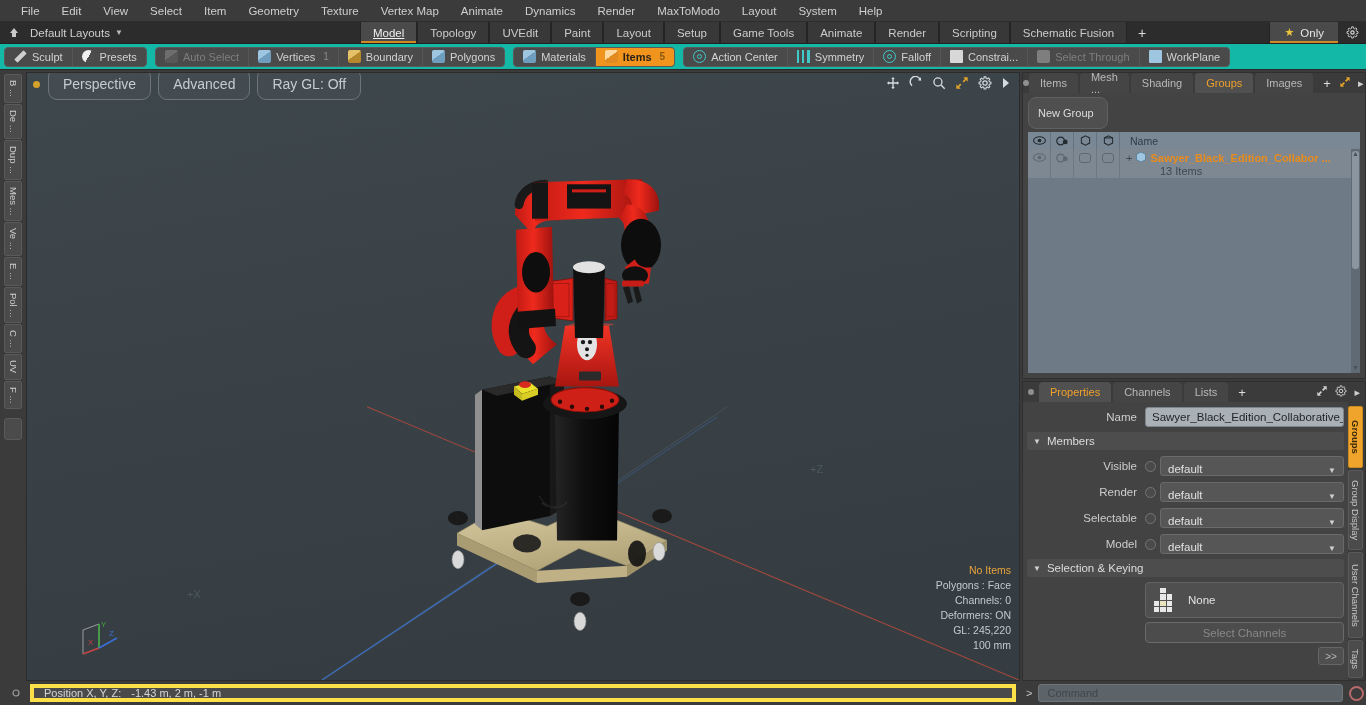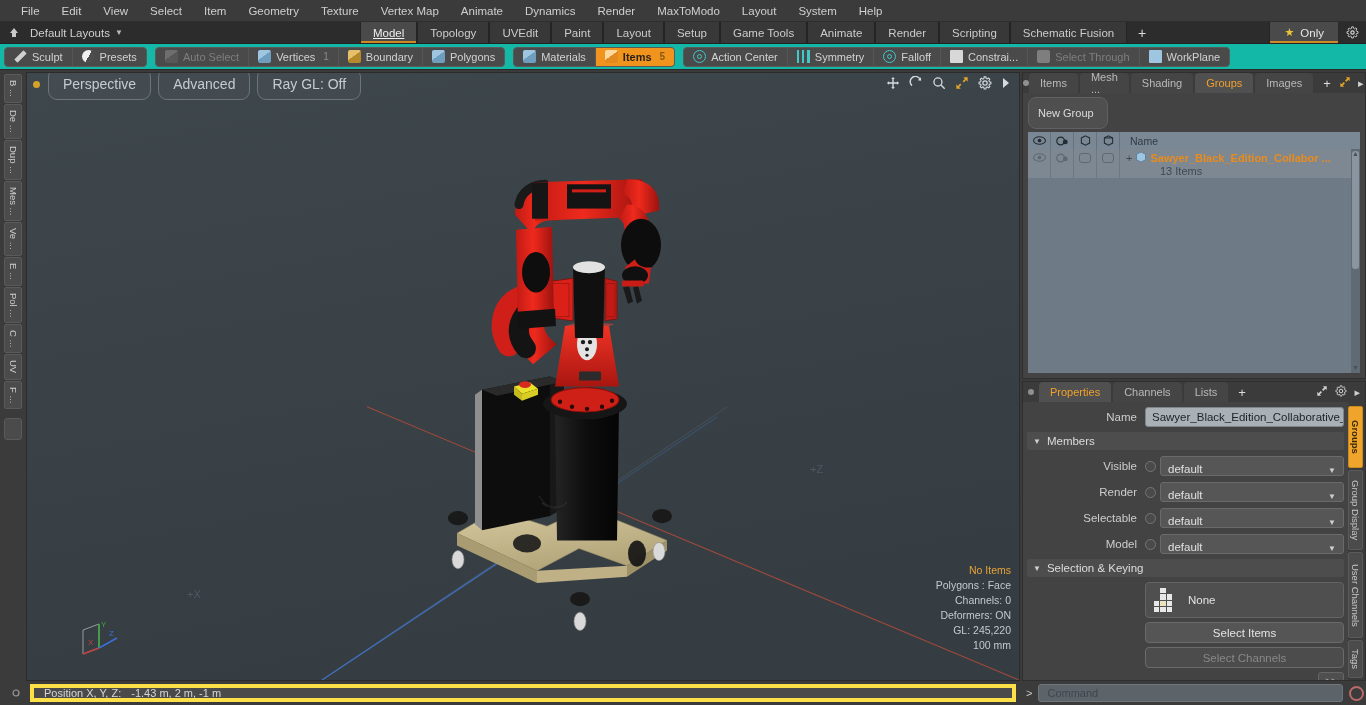--- a/index.html
+++ b/index.html
@@ -746,21 +746,20 @@
                   <i class="on"></i>
                   <i></i>
                 <i class="on"></i>
                   <i class="on"></i>
                   <i class="on"></i>
                   <i></i>
               </div>
               <span>None</span>
             </div>
 
-            <div class="btnwide">Select Items</div>
             <div class="btnwide dim">Select Channels</div>
             <div style="display:flex;">
               <div class="ggbtn">&gt;&gt;</div>
             </div>
           </div>
 
           <div class="vtabs-right">
             <div class="rtab active" style="height:66px;">Groups</div>
             <div class="rtab" style="height:86px;">Group Display</div>
             <div class="rtab" style="height:92px;">User Channels</div>

